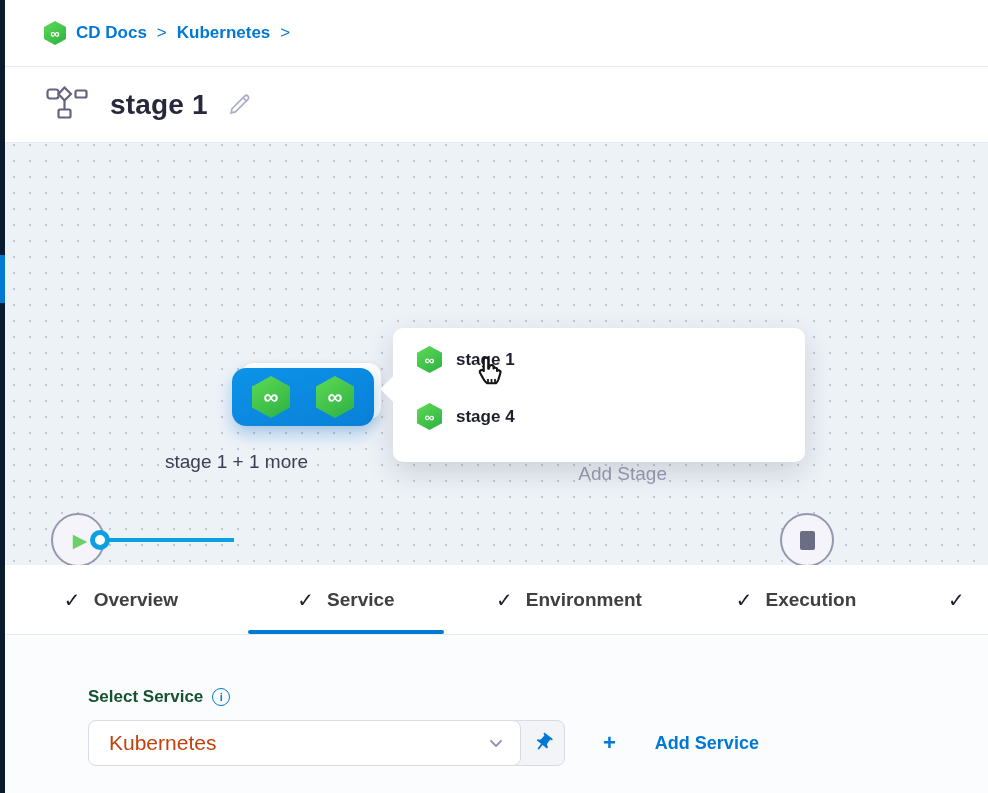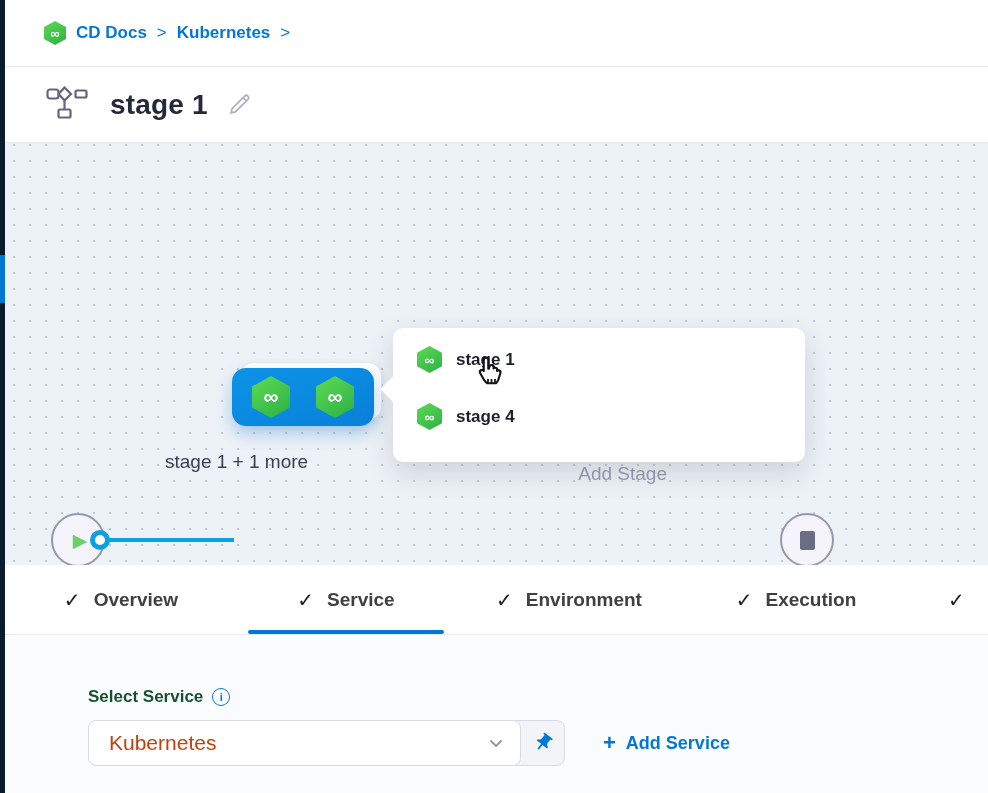--- a/index.html
+++ b/index.html
@@ -86,21 +86,21 @@
   .info-icon { width:18px; height:18px; border-radius:50%; border:1.6px solid #0278d5; color:#0278d5;
                font-size:11px; font-weight:700; display:inline-flex; align-items:center; justify-content:center; cursor:pointer; font-style:normal; }
   .service-row { display:flex; align-items:center; margin-top:13px; }
   .service-select { position:relative; z-index:2; width:433px; height:46px; background:#fff; border:1px solid #d9dae4;
                     border-radius:8px; display:flex; align-items:center; padding:0 16px 0 20px; cursor:pointer; }
   .service-select .value { font-size:21px; color:#c2410c; flex:1; }
   .pin-btn { margin-left:-8px; width:52px; height:46px; background:#f3f4f8; border:1px solid #d9dae4;
              border-radius:0 8px 8px 0; display:flex; align-items:center; justify-content:center; padding-left:8px; cursor:pointer; }
   .add-service { margin-left:38px; display:flex; align-items:center; gap:10px; color:#0278d5; cursor:pointer; }
   .add-service .plus { font-size:22px; font-weight:600; line-height:1; }
-  .add-service .add-label { font-size:18px; font-weight:700; }
+  .add-service .add-label { font-size:18px; font-weight:700;margin-left:29px; }
 </style>
 </head>
 <body>
 
 <div class="edge-strip">
   <div class="scroll-thumb"></div>
 </div>
 
 <div class="breadcrumb-bar">
   <div class="crumbs">

